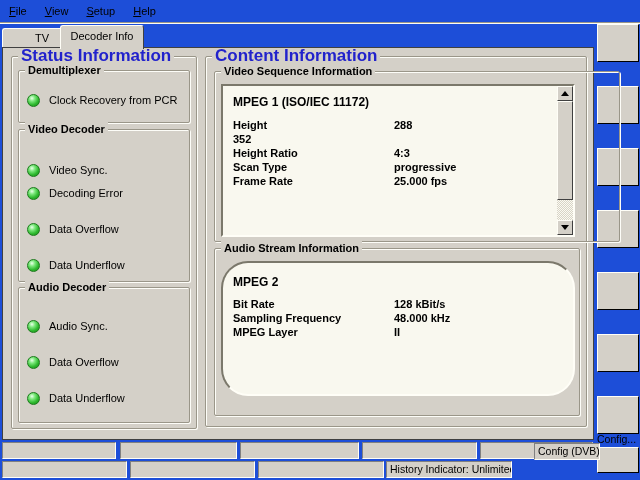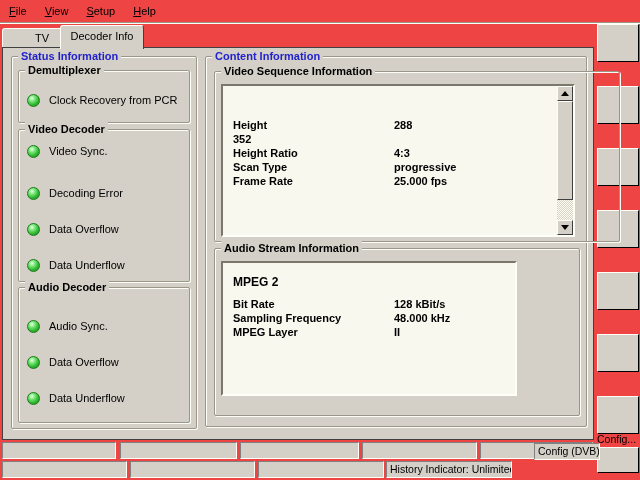--- a/index.html
+++ b/index.html
@@ -1,18 +1,18 @@
 <!DOCTYPE html>
 <html><head>
 <meta charset="utf-8">
 <style>
   * { margin:0; padding:0; box-sizing:border-box; }
   html,body { width:640px; height:480px; }
   body { font-family:"Liberation Sans", sans-serif; font-size:11px; color:#000; }
-  #app { position:relative; width:640px; height:480px; background:#ef4444; overflow:hidden; }
+  #app { position:relative; width:640px; height:480px; background:#1d4ed8; overflow:hidden; }
 
   
   .menubar { position:absolute; left:0; top:0; width:640px; height:23px;
              border-bottom:1px solid #9a9689; box-shadow:0 1px 0 #fdfdf6;
              display:flex; align-items:stretch; }
   .menu-item { padding:0 9px; line-height:22px; cursor:default; }
   .menu-item u { text-decoration:underline; }
 
   
   .tab { position:absolute; background:#d4d0c8; text-align:center;
@@ -23,21 +23,21 @@
 
   
   .main-panel { position:absolute; left:2px; top:47px; width:592px; height:393px;
                 background:#d4d0c8; border:1px solid #404040; z-index:2; }
 
   
   .gb { position:absolute; border:1px solid #9a9689; border-radius:2px;
         box-shadow:inset 1px 1px 0 #fdfdf8, 1px 1px 0 #fdfdf8; }
   .gb-label { position:absolute; top:-8px; left:6px; background:#d4d0c8;
               padding:0 3px; font-weight:bold; line-height:14px; white-space:nowrap; }
-  .gb-label.blue { color:#2222cc; font-size:11px; }
+  .gb-label.blue { color:#2222cc; font-size:17px; }
 
   
   .status-item { position:absolute; left:8px; height:16px; display:flex;
                  align-items:center; gap:9px; }
   .led { width:13px; height:13px; border-radius:50%; flex:0 0 13px;
          background:radial-gradient(circle at 36% 30%, #eaffea 0%, #7ce87c 28%, #2eb82e 62%, #178c17 100%);
          border:1px solid #1c7a1c; }
   .status-label { white-space:nowrap; }
 
   
@@ -97,21 +97,21 @@
       <div class="gb" style="left:6px; top:13px; width:172px; height:53px;">
         <div class="gb-label">Demultiplexer</div>
         <div class="status-item" style="top:21px;">
           <span class="led"></span>
           <span class="status-label">Clock Recovery from PCR</span>
         </div>
       </div>
 
       <div class="gb" style="left:6px; top:72px; width:172px; height:153px;">
         <div class="gb-label">Video Decoder</div>
-        <div class="status-item" style="top:13px;">
+        <div class="status-item" style="top:32px;">
           <span class="led"></span>
           <span class="status-label">Video Sync.</span>
         </div>
         <div class="status-item" style="top:55px;">
           <span class="led"></span>
           <span class="status-label">Decoding Error</span>
         </div>
         <div class="status-item" style="top:91px;">
           <span class="led"></span>
           <span class="status-label">Data Overflow</span>
@@ -138,20 +138,21 @@
         </div>
       </div>
     </div>
 
     <div class="gb" style="left:202px; top:8px; width:382px; height:371px;">
       <div class="gb-label blue">Content Information</div>
 
       <div class="gb" style="left:8px; top:14px; width:406px; height:171px;">
         <div class="gb-label">Video Sequence Information</div>
         <div class="sunken" style="left:6px; top:12px; width:354px; height:153px;">
+          <div class="box-title" style="top:9px;">MPEG 1 (ISO/IEC 11172)</div>
           <div class="rows" style="top:32px;">
             <div class="row">
               <span class="lbl">Height</span>
               <span class="val">288</span>
             </div>
             <div class="row">
               <span class="val">352</span>
             </div>
             <div class="row">
               <span class="lbl">Height Ratio</span>
@@ -173,21 +174,21 @@
             <div class="sb-thumb"></div>
             <div class="sb-btn sb-down">
                 <span class="tri-down"></span>
               </div>
           </div>
         </div>
       </div>
 
       <div class="gb" style="left:8px; top:191px; width:366px; height:168px;padding-left:28px;">
         <div class="gb-label">Audio Stream Information</div>
-        <div class="sunken" style="left:6px; top:12px; width:296px; height:135px;">
+        <div class="sunken" style="left:6px; top:12px; width:354px; height:135px;border-radius:27px;">
           <div class="box-title" style="top:12px;">MPEG 2</div>
           <div class="rows" style="top:34px;">
             <div class="row">
               <span class="lbl">Bit Rate</span>
               <span class="val">128 kBit/s</span>
             </div>
             <div class="row">
               <span class="lbl">Sampling Frequency</span>
               <span class="val">48.000 kHz</span>
             </div>

